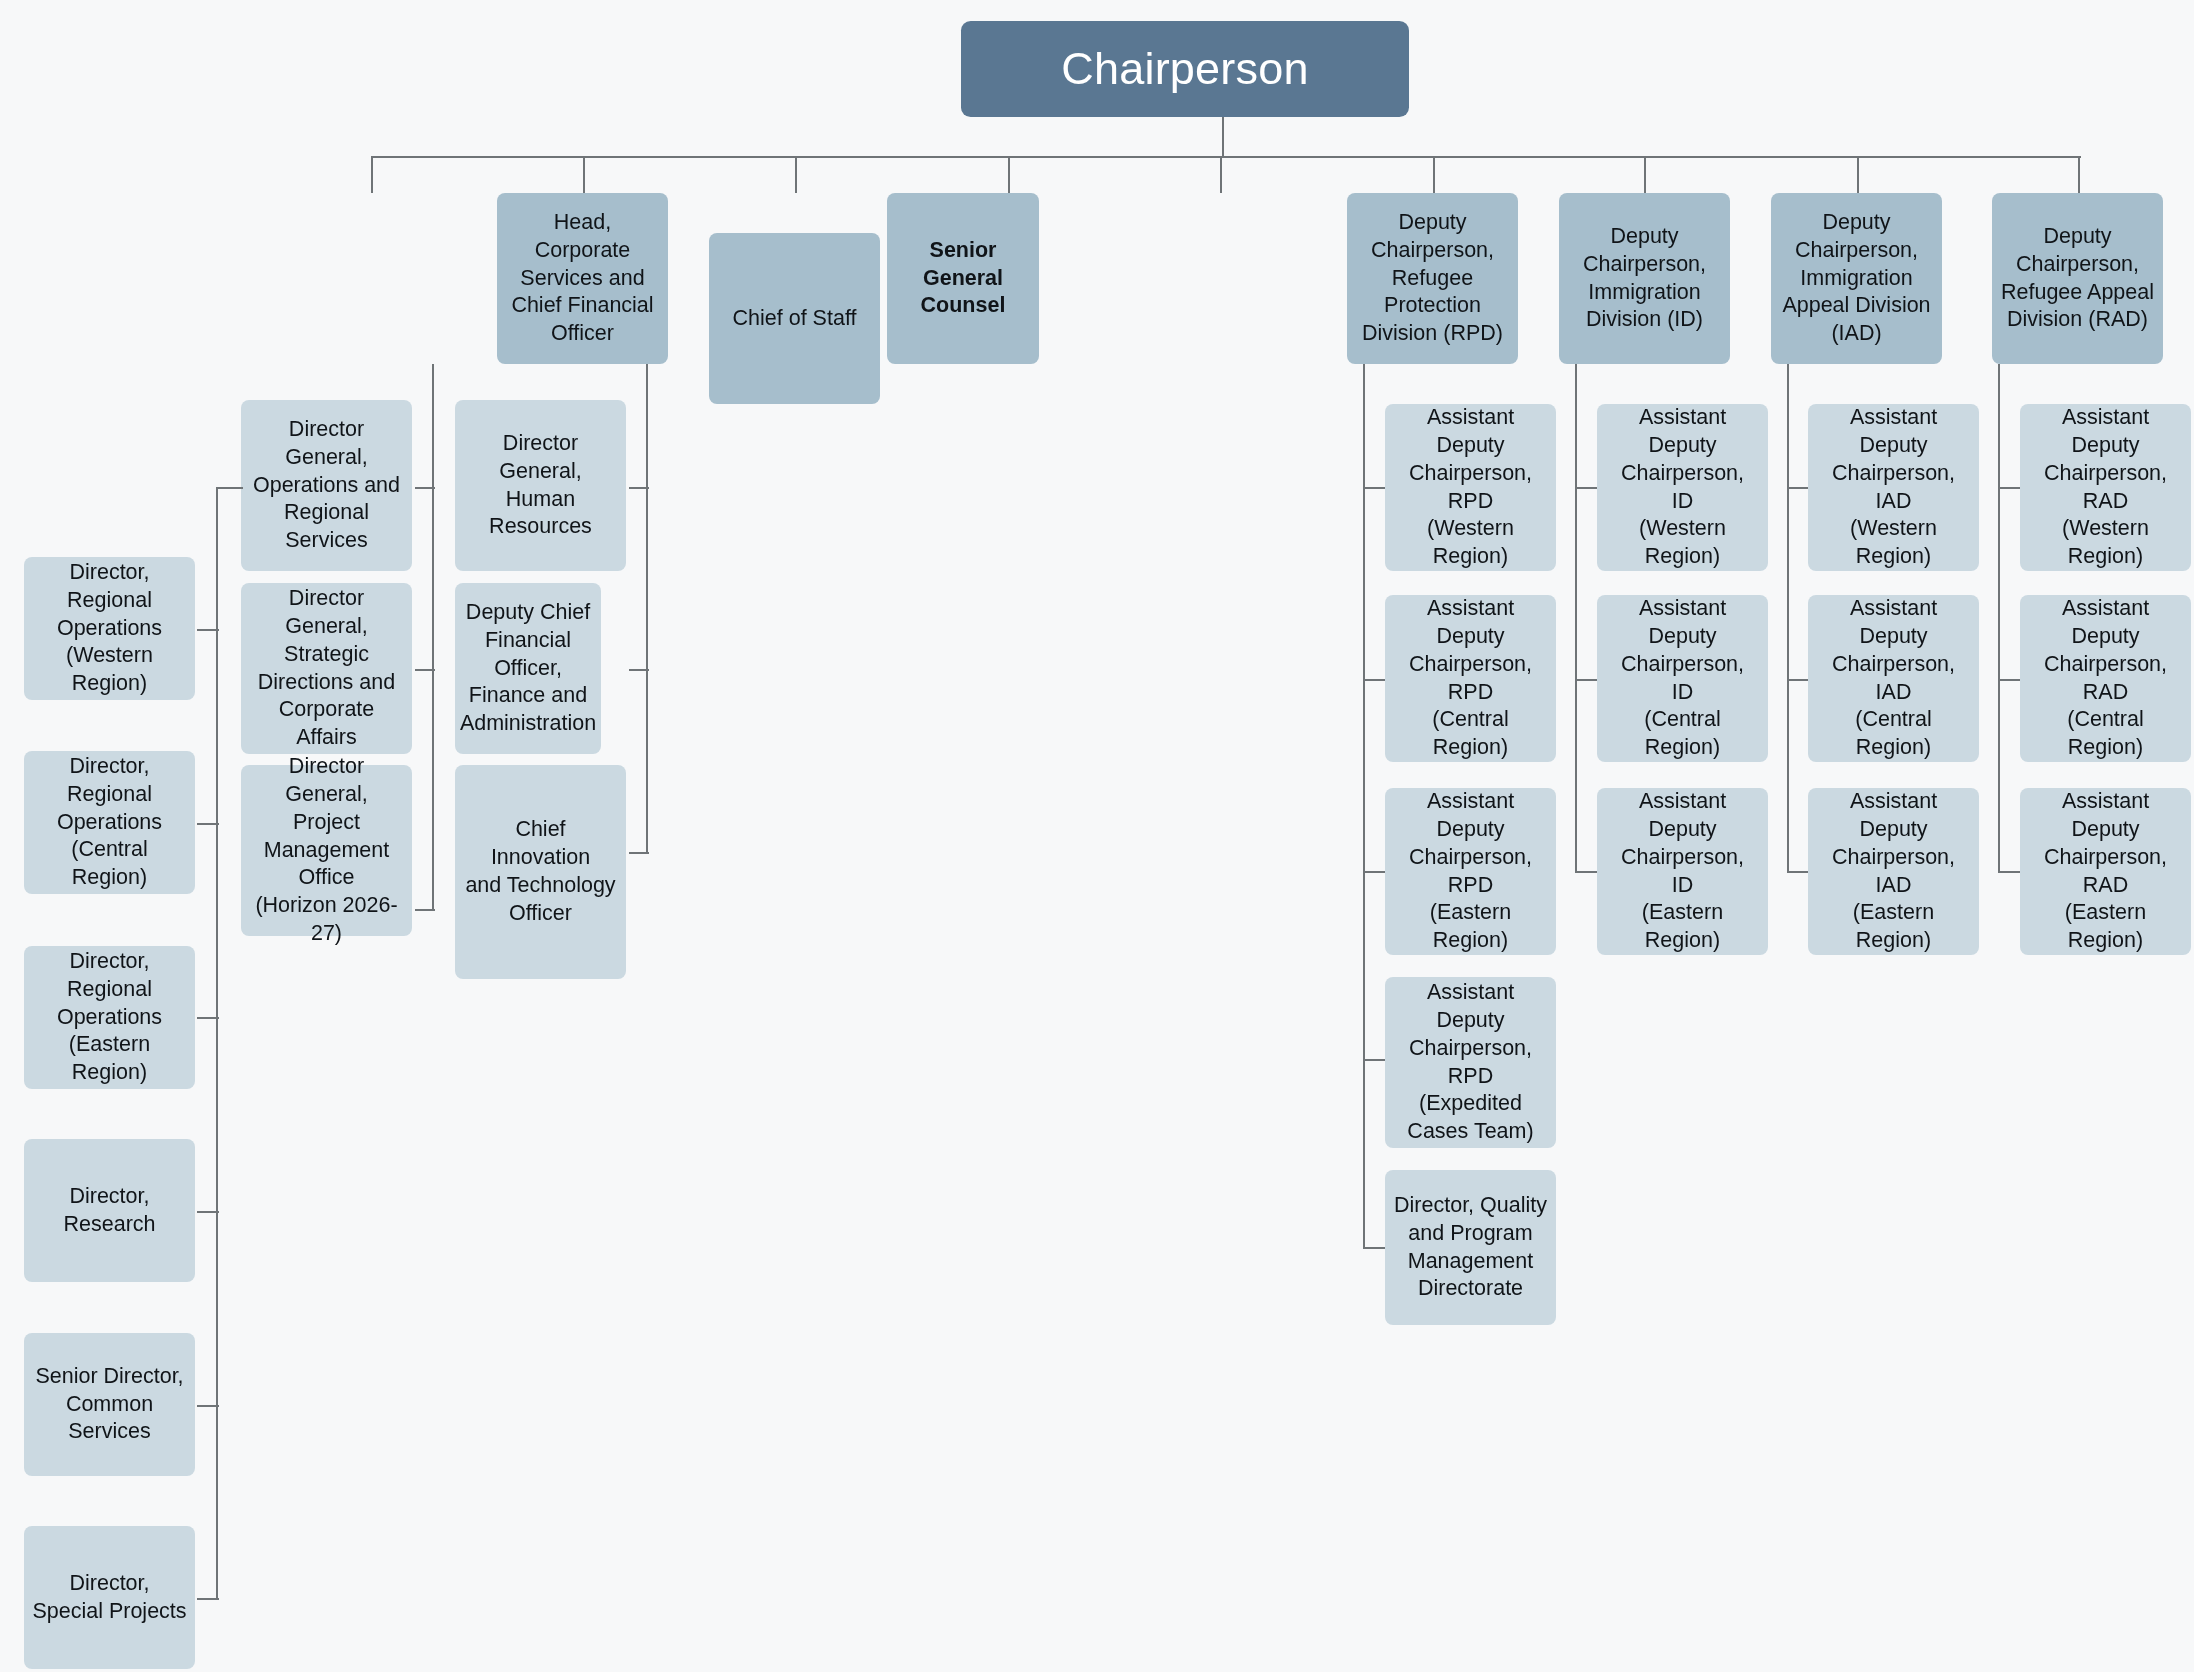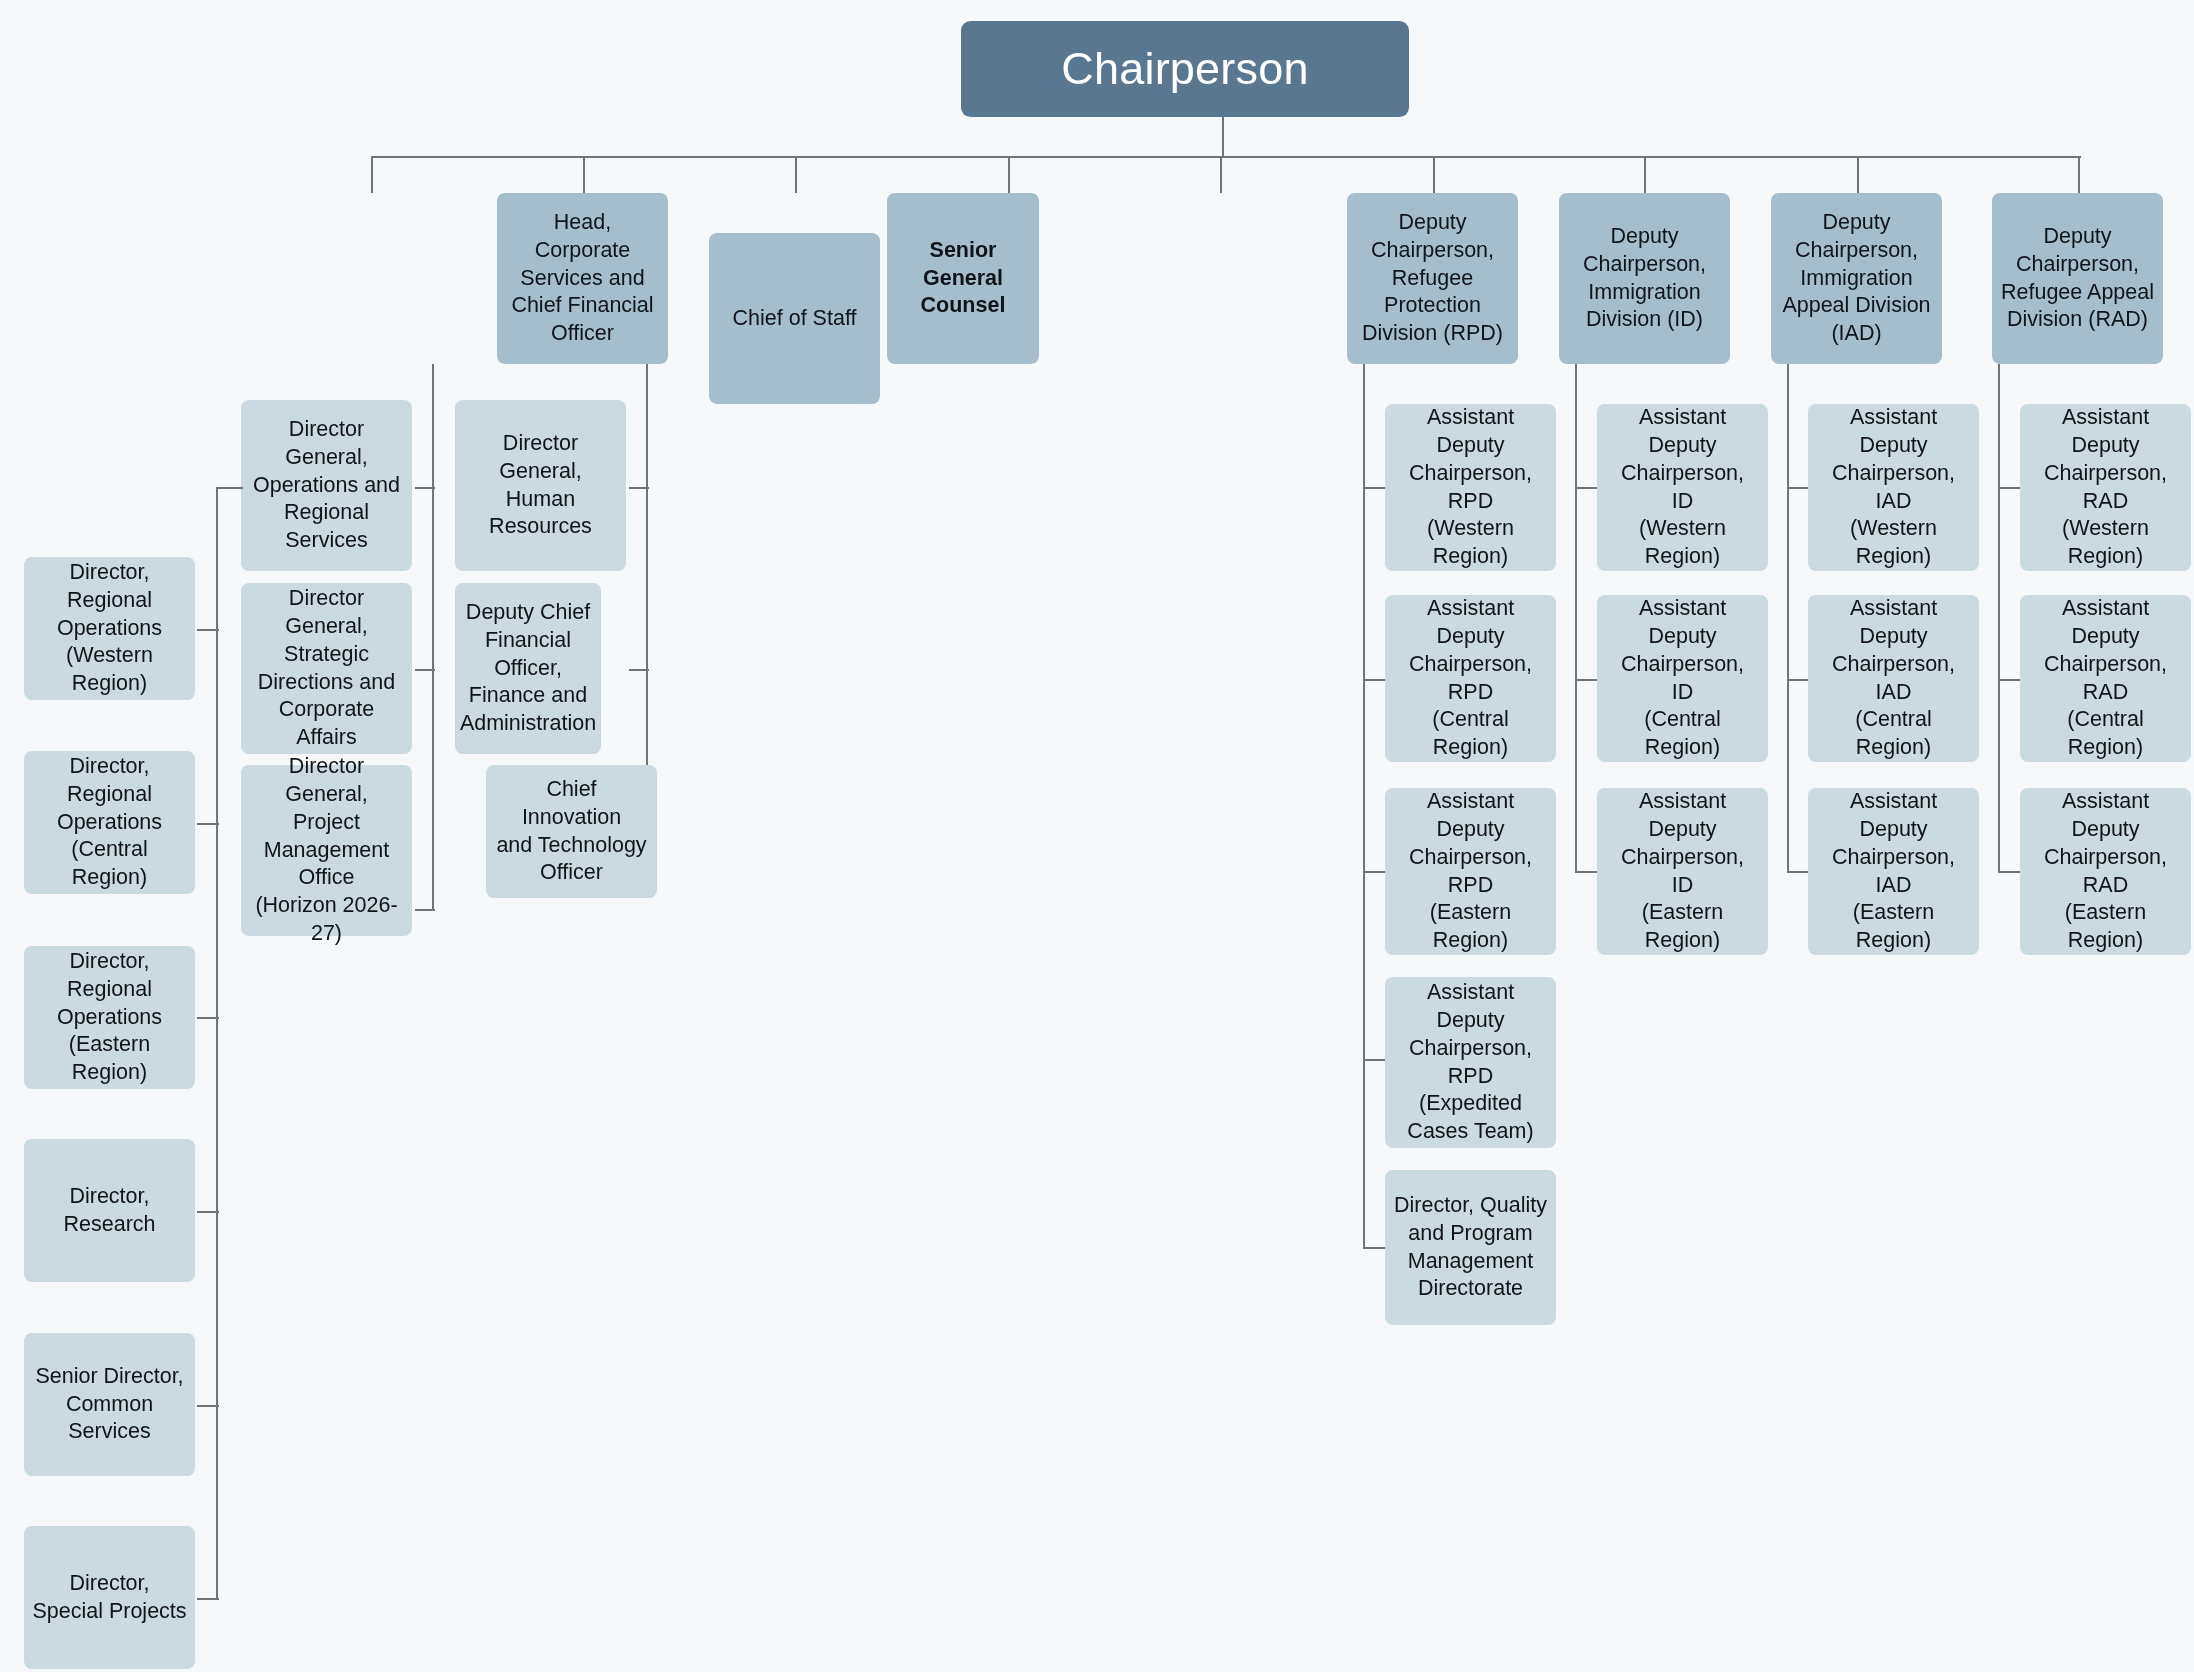--- a/index.html
+++ b/index.html
@@ -108,21 +108,21 @@
 Office
 (Horizon 2026-27)</div>
 
   <div class="node lvl3" style="left:455px;top:400px;width:171px;height:171px;">Director General,
 Human
 Resources</div>
   <div class="node lvl3" style="left:455px;top:583px;width:146px;height:171px;">Deputy Chief
 Financial Officer,
 Finance and
 Administration</div>
-  <div class="node lvl3" style="left:455px;top:765px;width:171px;height:133px;margin-left:31px;">Chief Innovation
+  <div class="node lvl3" style="left:455px;top:765px;width:171px;height:214px;">Chief Innovation
 and Technology
 Officer</div>
 
   <div class="ln h" style="left:216px;top:487px;width:27px;"></div>
   <div class="ln v" style="left:216px;top:487px;height:1113px;"></div>
   <div class="ln h" style="left:197px;top:629px;width:22px;"></div>
   <div class="ln h" style="left:197px;top:823px;width:22px;"></div>
   <div class="ln h" style="left:197px;top:1017px;width:22px;"></div>
   <div class="ln h" style="left:197px;top:1211px;width:22px;"></div>
   <div class="ln h" style="left:197px;top:1405px;width:22px;"></div>

